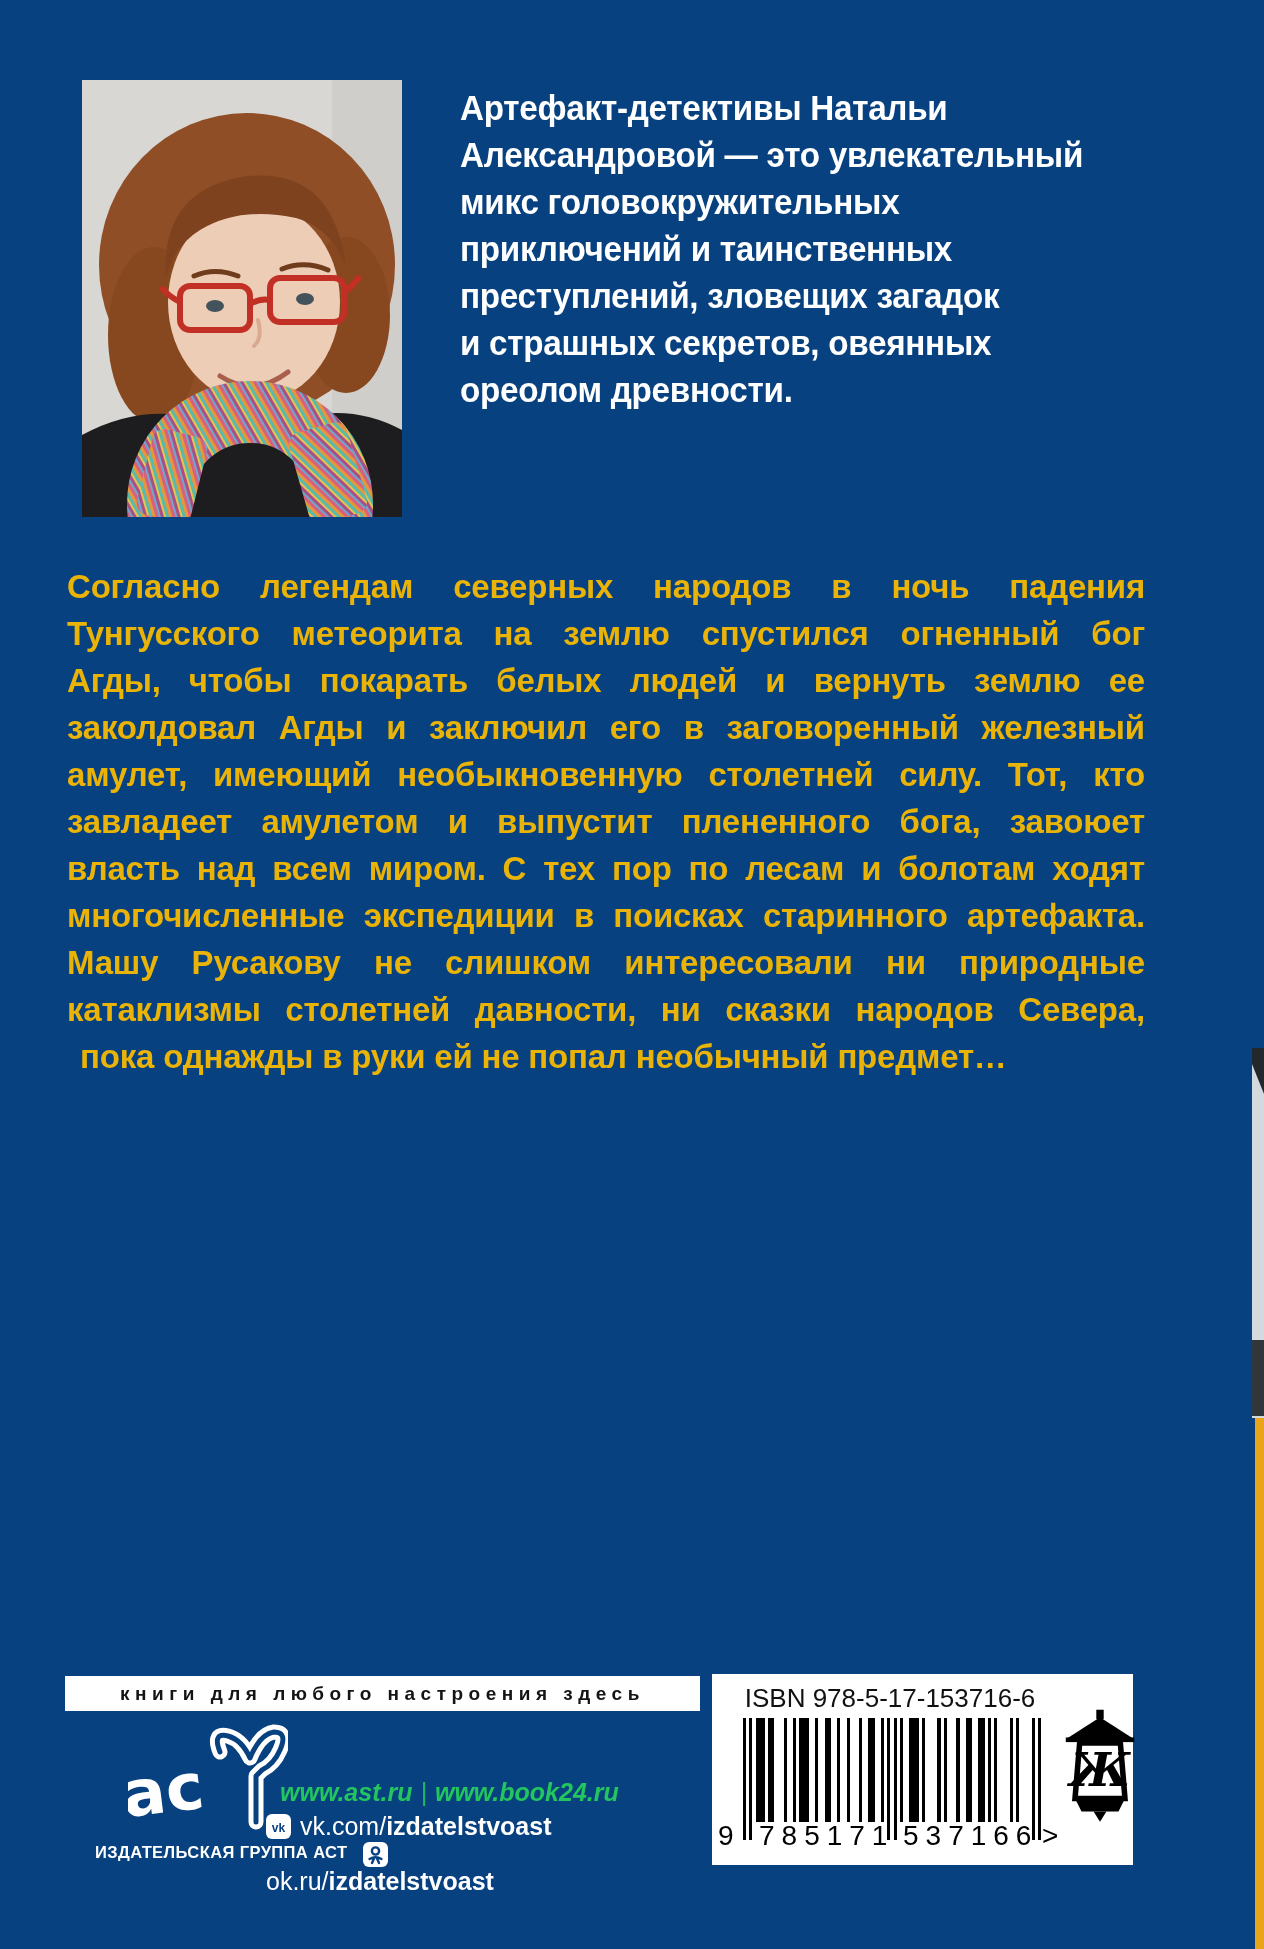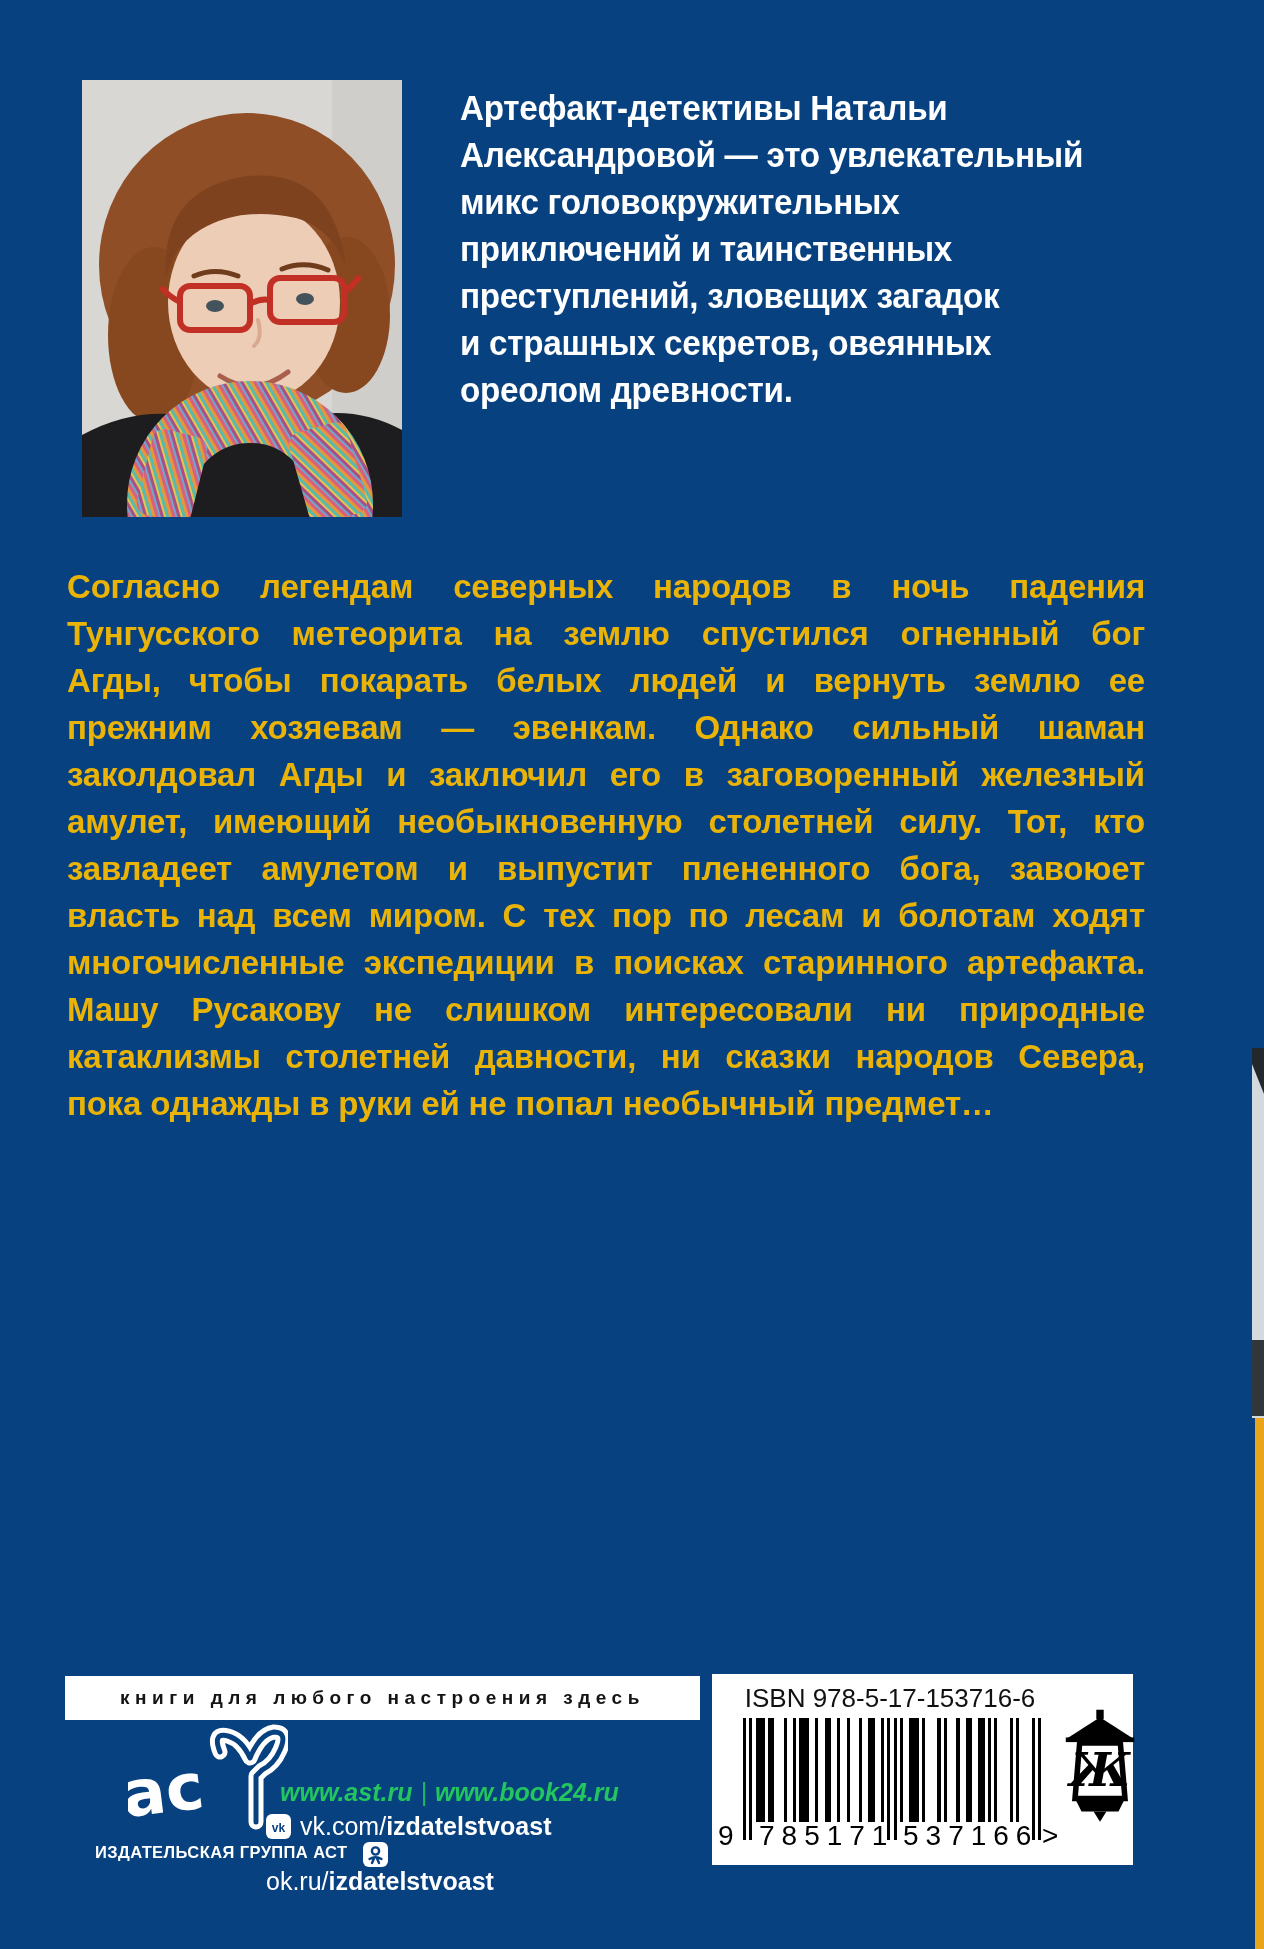--- a/index.html
+++ b/index.html
@@ -19,24 +19,24 @@
     transform:scaleX(.95);transform-origin:left top;
     letter-spacing:-0.3px;
   }
   
   .annotation{
     position:absolute;left:67px;top:563px;width:1078px;
     color:#eab308;font-weight:bold;font-size:33px;line-height:47px;
     letter-spacing:-0.2px;
   }
   .jline{display:flex;justify-content:space-between;height:47px;white-space:nowrap;}
-  .jline.last{display:block;}
+  .jline.last{display:block;margin-left:13px;}
   
   .tagline-strip{
-    position:absolute;left:65px;top:1676px;width:635px;height:44px;
+    position:absolute;left:65px;top:1676px;width:635px;height:35px;
     background:#ffffff;color:#141414;
     font-weight:bold;font-size:19px;letter-spacing:5.5px;
     display:flex;align-items:center;justify-content:center;
   }
   .ast-logo{position:absolute;left:128px;top:1714px;width:160px;height:122px;}
   .publisher-label{
     position:absolute;left:95px;top:1843px;width:215px;
     color:#ffffff;font-weight:bold;font-size:16.5px;letter-spacing:0.4px;
     text-align:center;white-space:nowrap;
   }
@@ -164,29 +164,20 @@
       <div class="jline">
         <span>Агды,</span>
         <span>чтобы</span>
         <span>покарать</span>
         <span>белых</span>
         <span>людей</span>
         <span>и</span>
         <span>вернуть</span>
         <span>землю</span>
         <span>ее</span>
-      </div>
-      <div class="jline">
-        <span>прежним</span>
-        <span>хозяевам</span>
-        <span>—</span>
-        <span>эвенкам.</span>
-        <span>Однако</span>
-        <span>сильный</span>
-        <span>шаман</span>
       </div>
       <div class="jline">
         <span>заколдовал</span>
         <span>Агды</span>
         <span>и</span>
         <span>заключил</span>
         <span>его</span>
         <span>в</span>
         <span>заговоренный</span>
         <span>железный</span>

